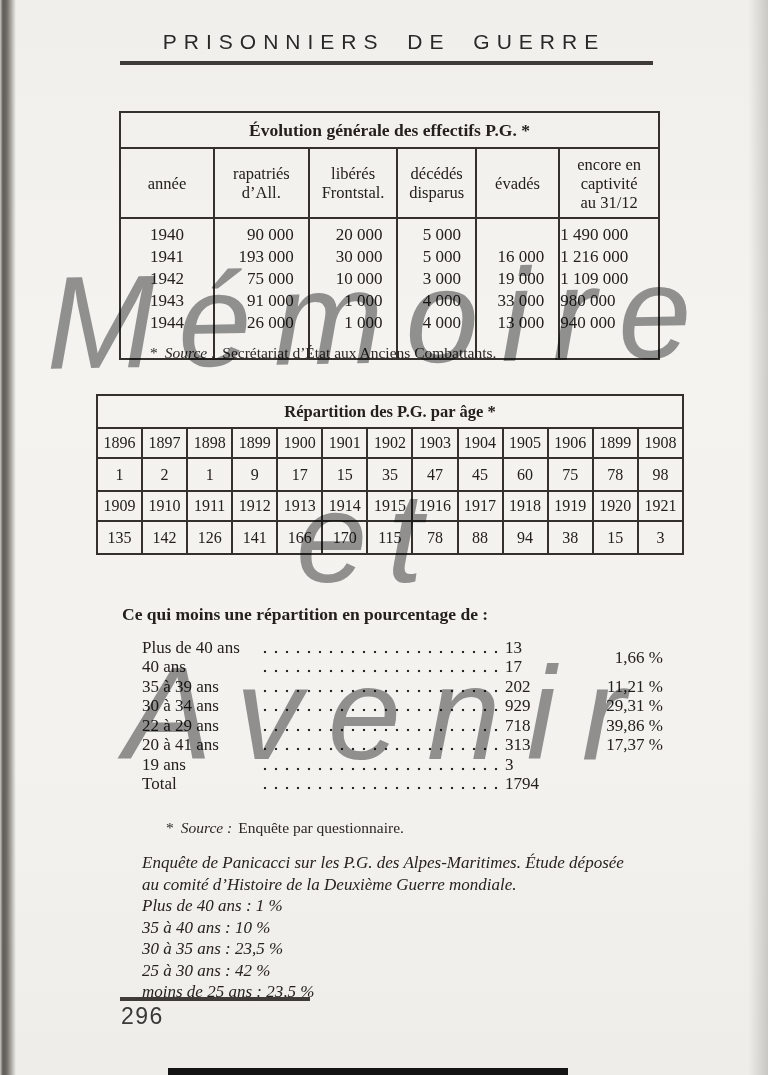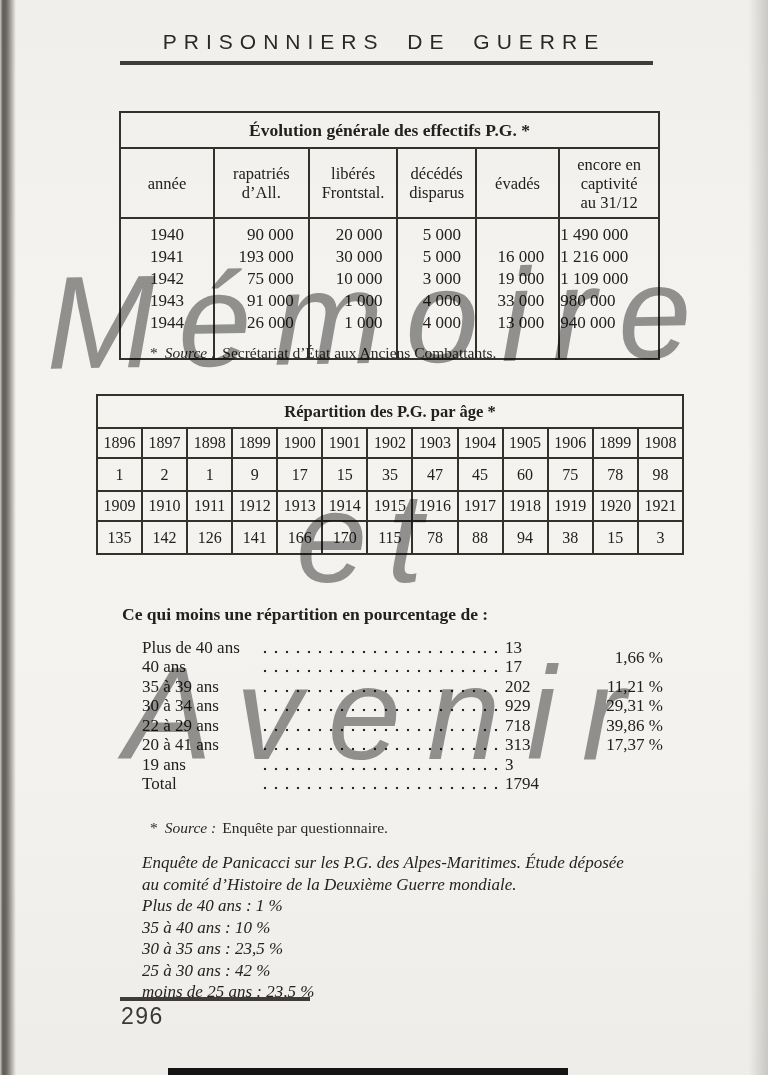--- a/index.html
+++ b/index.html
@@ -40,21 +40,21 @@
   .t2{position:absolute;top:394px;left:96px;width:588px;font-size:16px;}
   .t2 td{border:2px solid var(--line);text-align:center;}
   .t2 .t-title td{height:29px;font-weight:700;font-size:16.5px;}
   .t2 .yr td{height:26px;}
   .t2 .vl td{height:29px;}
   
   .src{position:absolute;font-size:15.5px;color:#2a2724;margin-left:26px;}
   .src .star{margin-right:7px;}
   .src .src-label{font-style:italic;margin-right:6px;}
   .src1{top:344px;left:124px;}
-  .src2{top:819px;left:124px;}
+  .src2{top:819px;left:140px;}
   
   .intro{position:absolute;top:604px;left:122px;font-weight:700;font-size:17.5px;}
   .pct{position:absolute;top:638px;left:142px;width:521px;font-size:17px;}
   .pct-row{display:flex;align-items:flex-end;height:19.5px;}
   .pct-label{width:112px;text-align:left;white-space:nowrap;}
   .pct-leader{flex:1;align-self:stretch;margin:0 6px 0 9px;
     background-image:radial-gradient(circle at 2px 2px,#2b2926 1.25px,rgba(0,0,0,0) 1.6px);
     background-size:11px 4px;background-repeat:repeat-x;background-position:0 calc(100% - 4px);}
   .pct-value{width:78px;}
   .pct-pct{width:80px;text-align:right;white-space:nowrap;}

